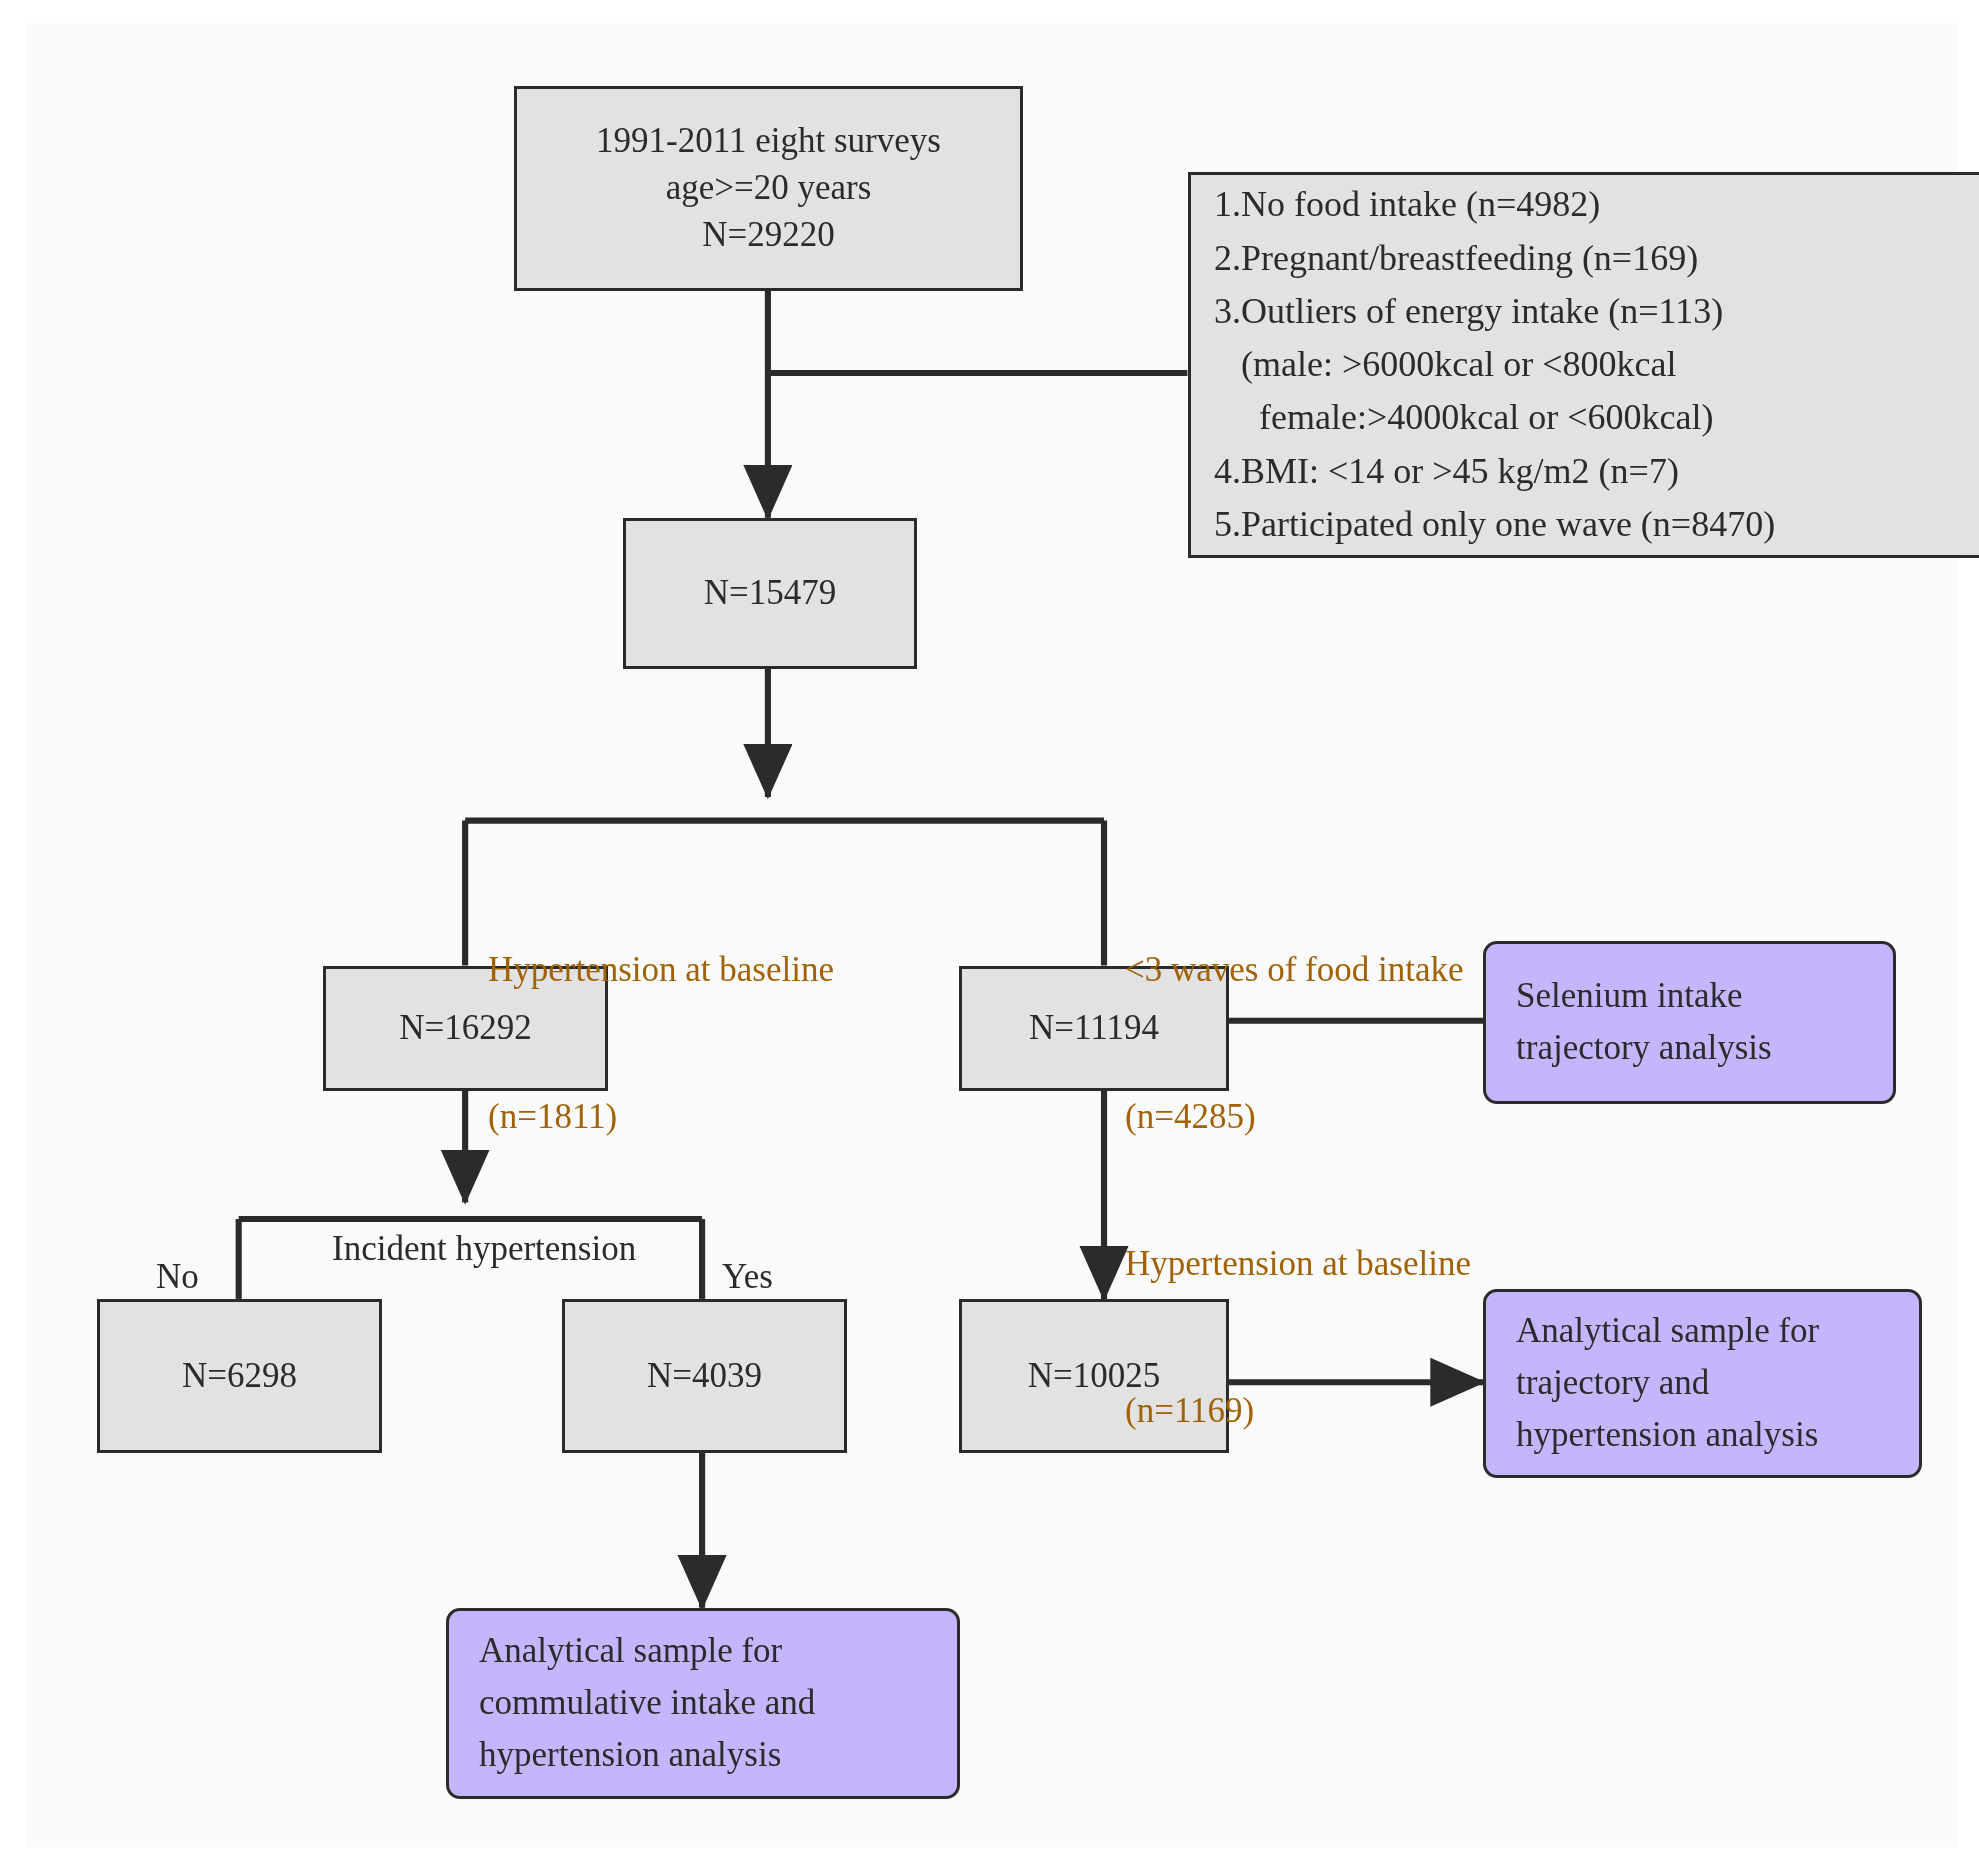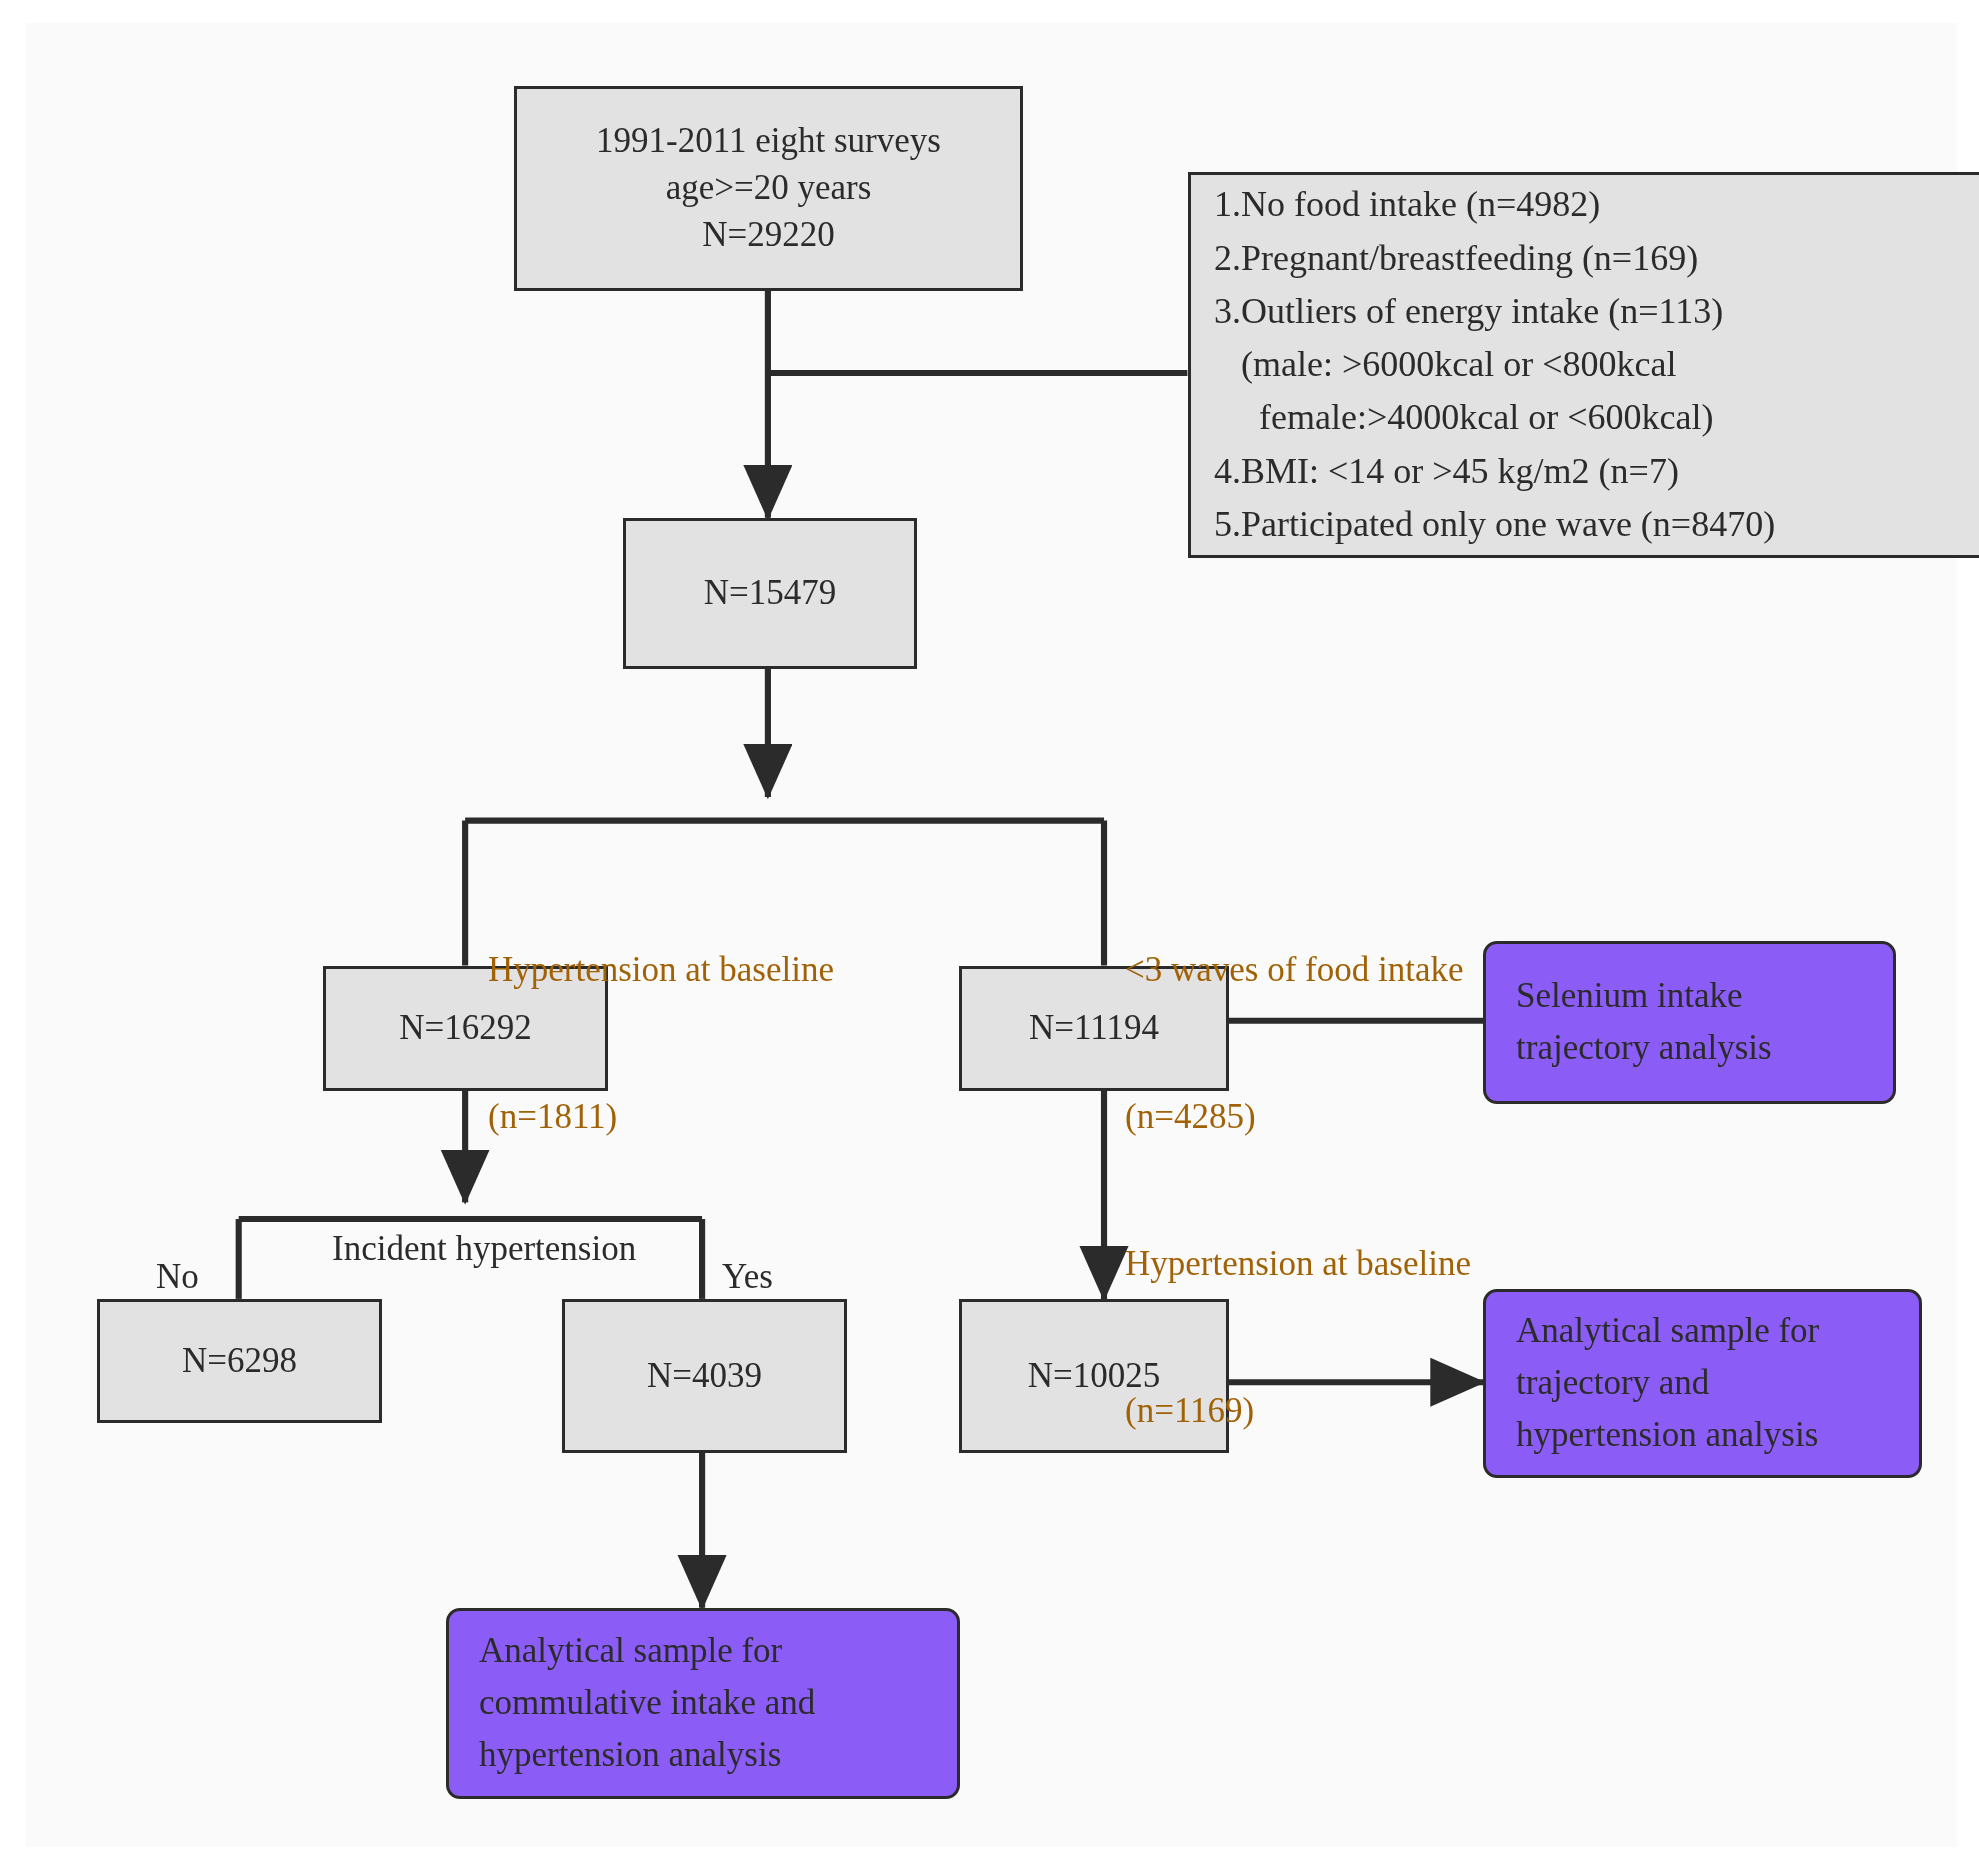--- a/index.html
+++ b/index.html
@@ -41,21 +41,21 @@
     color: #2b2b2b;
     font-size: 35px;
     line-height: 1.34;
   }
   .node.shaded {
     background: #e2e2e2;
     align-items: center;
     text-align: center;
   }
   .node.plain {
-    background: #8b5cf6;
+    background: #c4b5fd;
     border-radius: 14px;
     align-items: flex-start;
     text-align: left;
     padding-left: 30px;
     padding-right: 16px;
   }
   .node.criteria {
     background: #e2e2e2;
     align-items: flex-start;
     text-align: left;
@@ -148,21 +148,21 @@
 
   <div class="node shaded" style="left:959px; top:966px; width:270px; height:125px;justify-content:center;">
     <span class="ln">N=11194</span>
   </div>
 
   <div class="node plain" style="left:1483px; top:941px; width:413px; height:163px;">
     <span class="ln">Selenium intake</span>
     <span class="ln">trajectory analysis</span>
   </div>
 
-  <div class="node shaded" style="left:97px; top:1299px; width:285px; height:124px;">
+  <div class="node shaded" style="left:97px; top:1299px; width:285px; height:154px;">
     <span class="ln">N=6298</span>
   </div>
 
   <div class="node shaded" style="left:562px; top:1299px; width:285px; height:154px;">
     <span class="ln">N=4039</span>
   </div>
 
   <div class="node shaded" style="left:959px; top:1299px; width:270px; height:154px;">
     <span class="ln">N=10025</span>
   </div>

